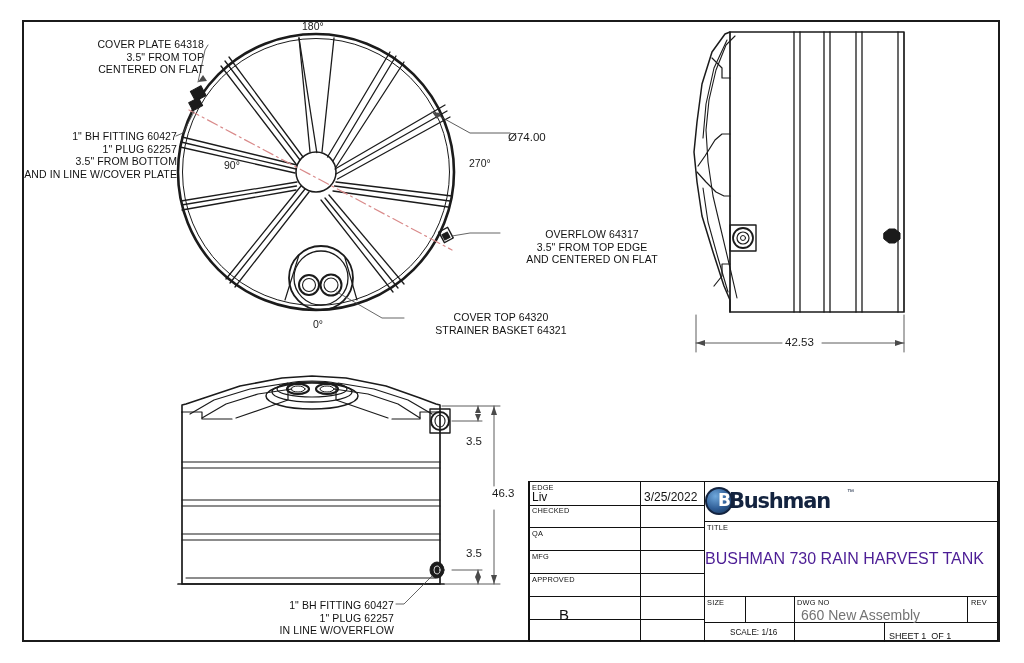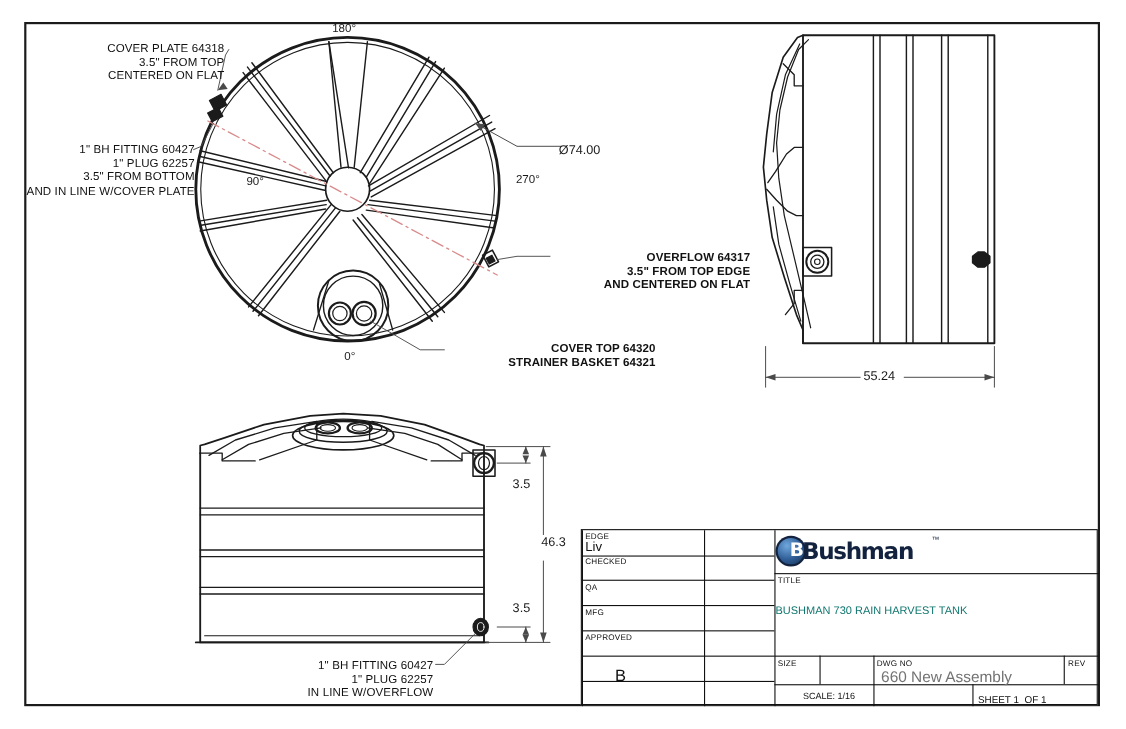--- a/index.html
+++ b/index.html
@@ -37,21 +37,21 @@
   .note {
     position: absolute;
     font-family: "Liberation Sans", sans-serif;
     font-size: 10.5px;
     line-height: 12.6px;
     color: #111111;
     white-space: pre;
     letter-spacing: 0.1px;
   }
   .note.right { text-align: right; }
-  .note.left  { text-align: right; font-weight: bold; }
+  .note.left  { text-align: center; }
   .dim {
     position: absolute;
     font-family: "Liberation Sans", sans-serif;
     font-size: 11.5px;
     color: #1a1a1a;
     white-space: pre;
   }
   .angle {
     position: absolute;
     font-family: "Liberation Sans", sans-serif;
@@ -95,22 +95,22 @@
   }
   .tb-line-v {
     position: absolute;
     width: 0;
     border-left: 1px solid #111;
   }
   #tb-title-text {
     position: absolute;
     left: 176px;
     top: 68px;
-    font-size: 10px;
-    color: #0f766e;
+    font-size: 16px;
+    color: #4c1d95;
     white-space: pre;
   }
   #tb-dwgno-val {
     position: absolute;
     left: 272px;
     top: 125px;
     font-size: 14px;
     color: #737373;
     white-space: pre;
   }
@@ -434,40 +434,41 @@
   <div class="note right" style="left:232px; top:599px; width:162px;">1" BH FITTING 60427
 1" PLUG 62257
 IN LINE W/OVERFLOW</div>
 
   <div class="angle" style="left:302px; top:20px;">180°</div>
   <div class="angle" style="left:192px; top:159px;margin-left:32px;">90°</div>
   <div class="angle" style="left:469px; top:157px;">270°</div>
   <div class="angle" style="left:313px; top:318px;">0°</div>
 
   <div class="dim" style="left:508px; top:131px;">Ø74.00</div>
-  <div class="dim" style="left:785px; top:336px;">55.24</div>
+  <div class="dim" style="left:785px; top:336px;">42.53</div>
   <div class="dim" style="left:466px; top:435px;">3.5</div>
   <div class="dim" style="left:466px; top:547px;">3.5</div>
   <div class="dim" style="left:492px; top:487px;">46.3</div>
 
   <div id="titleblock">
 
     <div class="tb-line-v" style="left:0px;   top:0px; height:160px;"></div>
     <div class="tb-line-v" style="left:111px; top:0px; height:160px;"></div>
     <div class="tb-line-v" style="left:175px; top:0px; height:160px;"></div>
 
     <div class="tb-line-h" style="left:0px; top:23px;  width:175px;"></div>
     <div class="tb-line-h" style="left:0px; top:45px;  width:175px;"></div>
     <div class="tb-line-h" style="left:0px; top:68px;  width:175px;"></div>
     <div class="tb-line-h" style="left:0px; top:91px;  width:175px;"></div>
     <div class="tb-line-h" style="left:0px; top:114px; width:175px;"></div>
     <div class="tb-line-h" style="left:0px; top:137px; width:175px;"></div>
 
     <span class="tb-lab" style="left:3px;  top:1px;">EDGE</span>
     <span class="tb-val" style="left:3px;  top:8px;">Liv</span>
+    <span class="tb-val" style="left:115px;top:8px;">3/25/2022</span>
 
     <span class="tb-lab" style="left:3px;  top:24px;">CHECKED</span>
     <span class="tb-lab" style="left:3px;  top:47px;">QA</span>
     <span class="tb-lab" style="left:3px;  top:70px;">MFG</span>
     <span class="tb-lab" style="left:3px;  top:93px;">APPROVED</span>
 
     <div class="tb-line-h" style="left:175px; top:39px;  width:295px;"></div>
     <div class="tb-line-h" style="left:175px; top:114px; width:295px;"></div>
     <div class="tb-line-h" style="left:175px; top:140px; width:295px;"></div>
     <div class="tb-line-v" style="left:216px; top:114px; height:26px;"></div>

